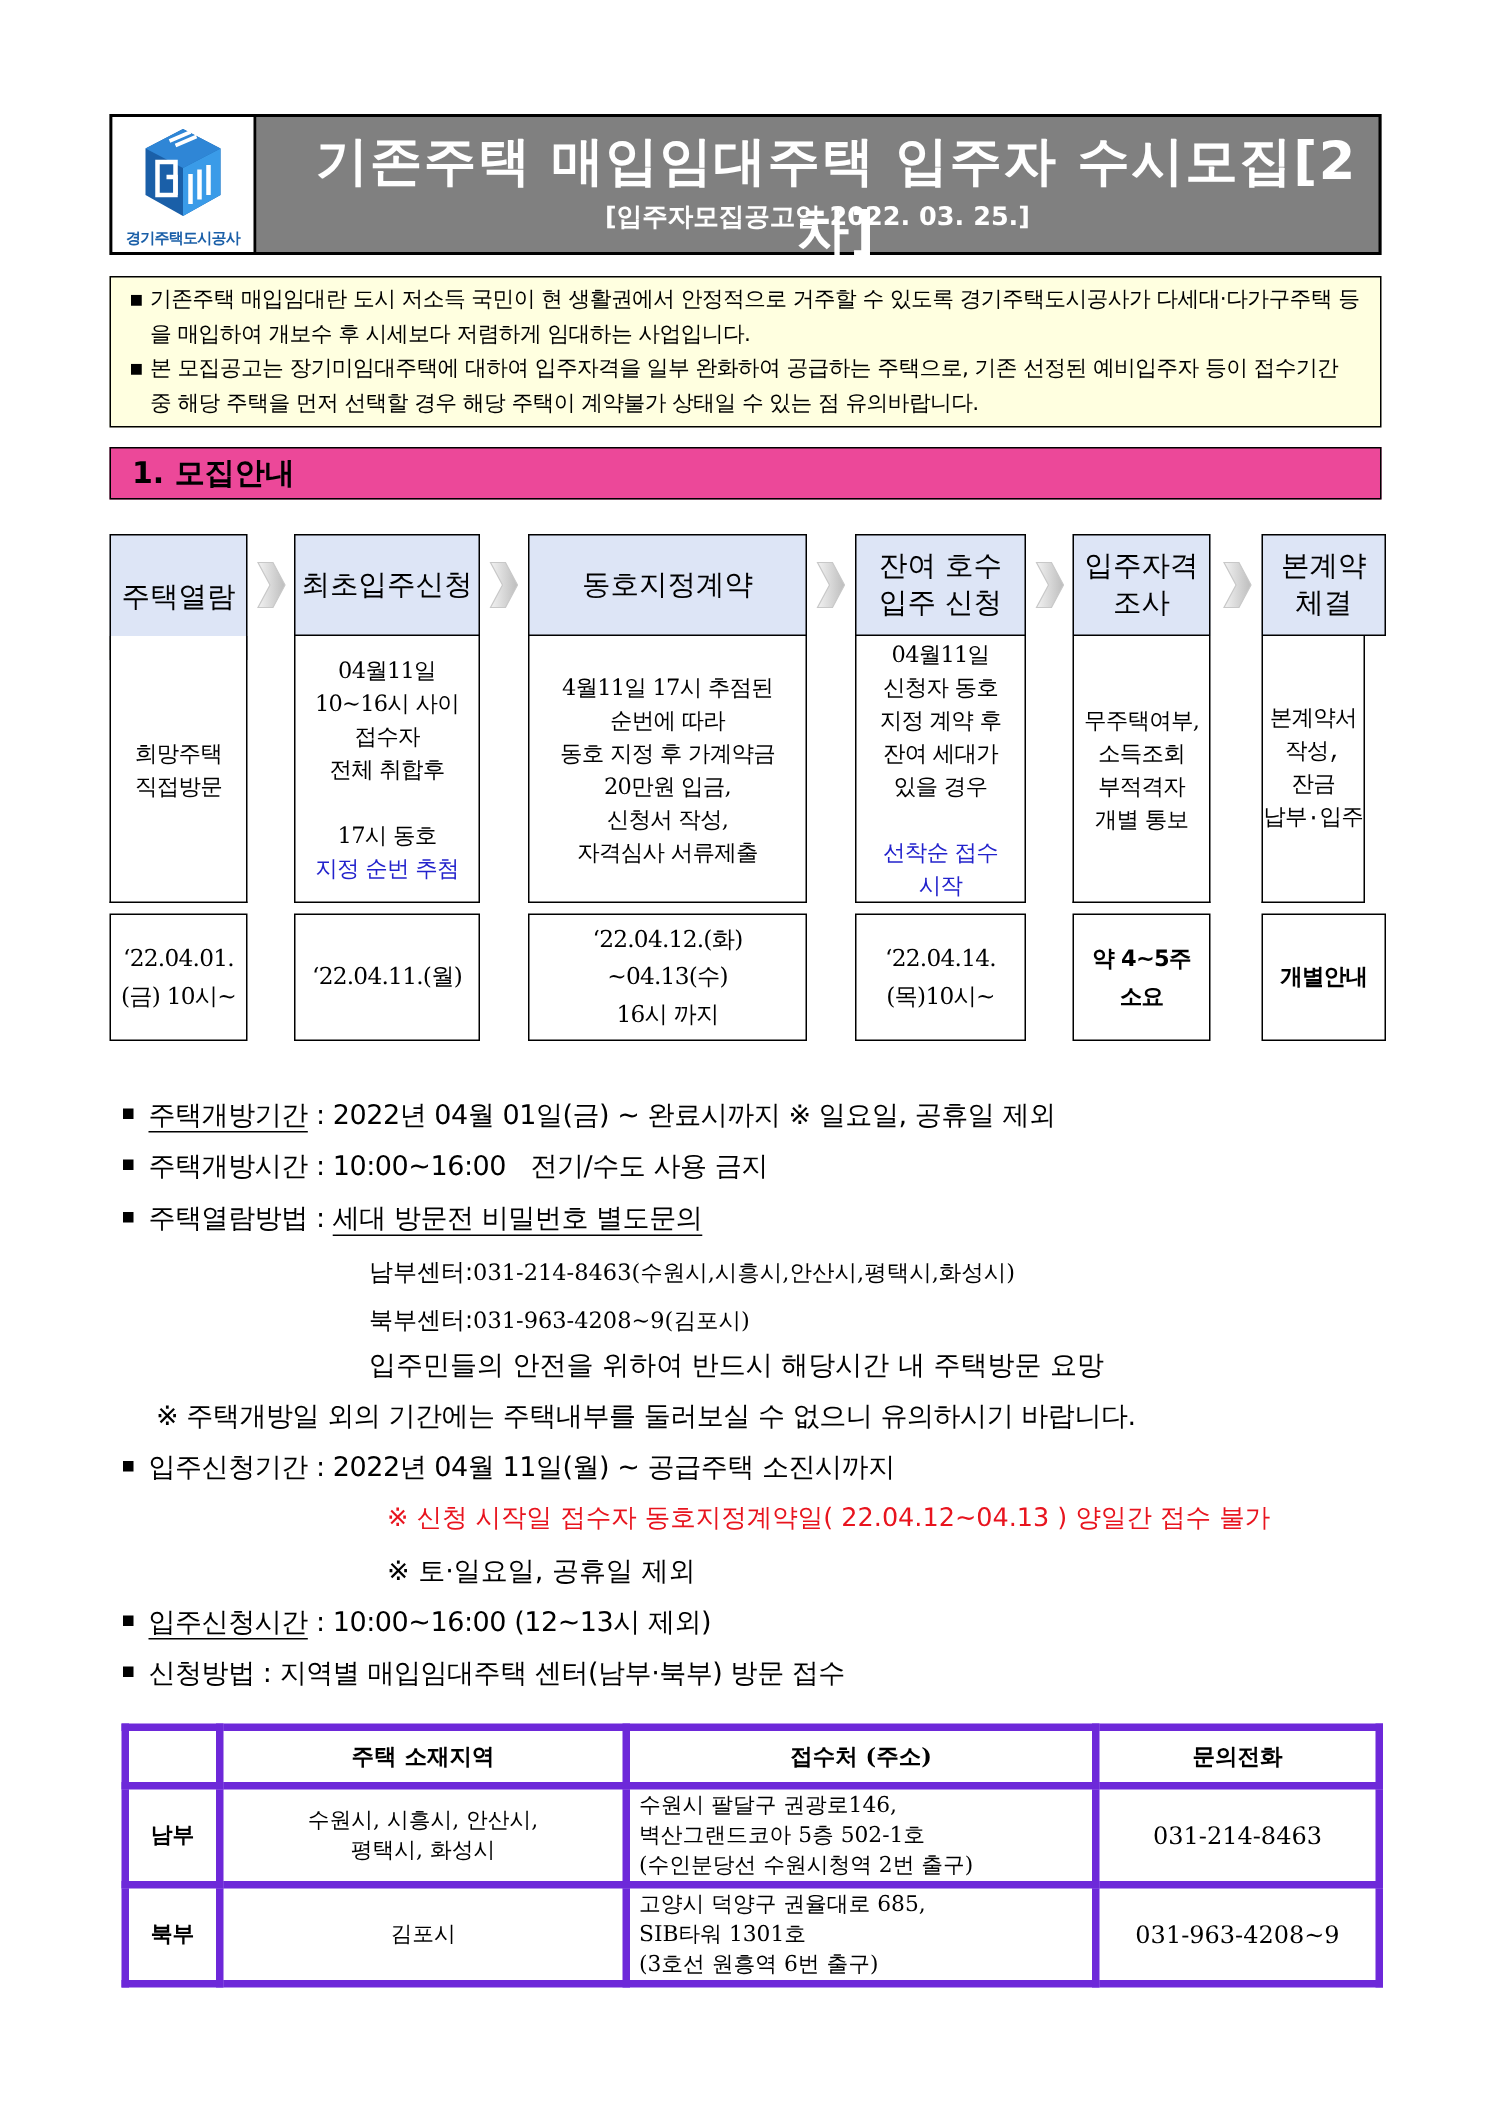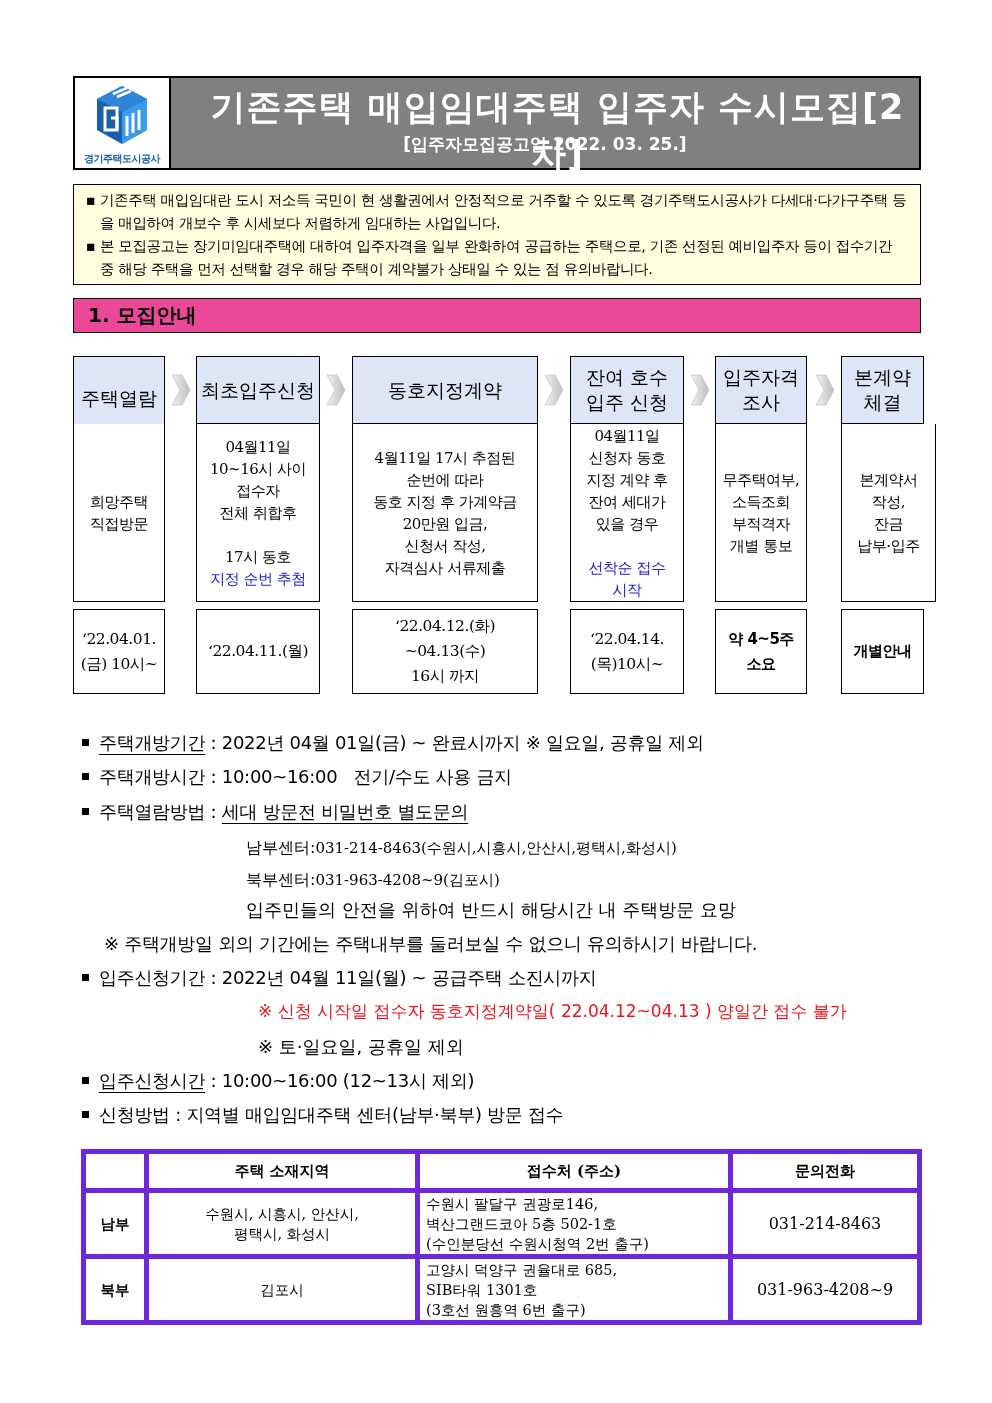--- a/index.html
+++ b/index.html
@@ -149,21 +149,21 @@
     <div class="step-date" style="left: 715px; top: 609px; width: 92px; height: 85px; font-weight: bold; font-family: &quot;DejaVu Sans&quot;, sans-serif; font-size: 15px;">
       <div>약 4~5주</div>
       <div>소요</div>
     </div>
     <div class="step-head" style="left: 841px; top: 356px; width: 83px; height: 68px;">
       <div>
         <div>본계약</div>
         <div>체결</div>
       </div>
     </div>
-    <div class="step-body" style="left: 841px; top: 424px; width: 95px; height: 178px;">
+    <div class="step-body" style="left: 841px; top: 424px; width: 69px; height: 178px; font-family: Liberation Mono, monospace;">
       <div style="min-height: 22px;">본계약서</div>
       <div style="min-height: 22px;">작성,</div>
       <div style="min-height: 22px;">잔금</div>
       <div style="min-height: 22px;">납부·입주</div>
     </div>
     <div class="step-date" style="left: 841px; top: 609px; width: 83px; height: 85px; font-weight: bold; font-family: &quot;DejaVu Sans&quot;, sans-serif; font-size: 15px;">
       <div>개별안내</div>
     </div>
     <svg class="arrow" viewBox="0 0 22 34" style="left: 170px; top: 373px;">
       <defs>

